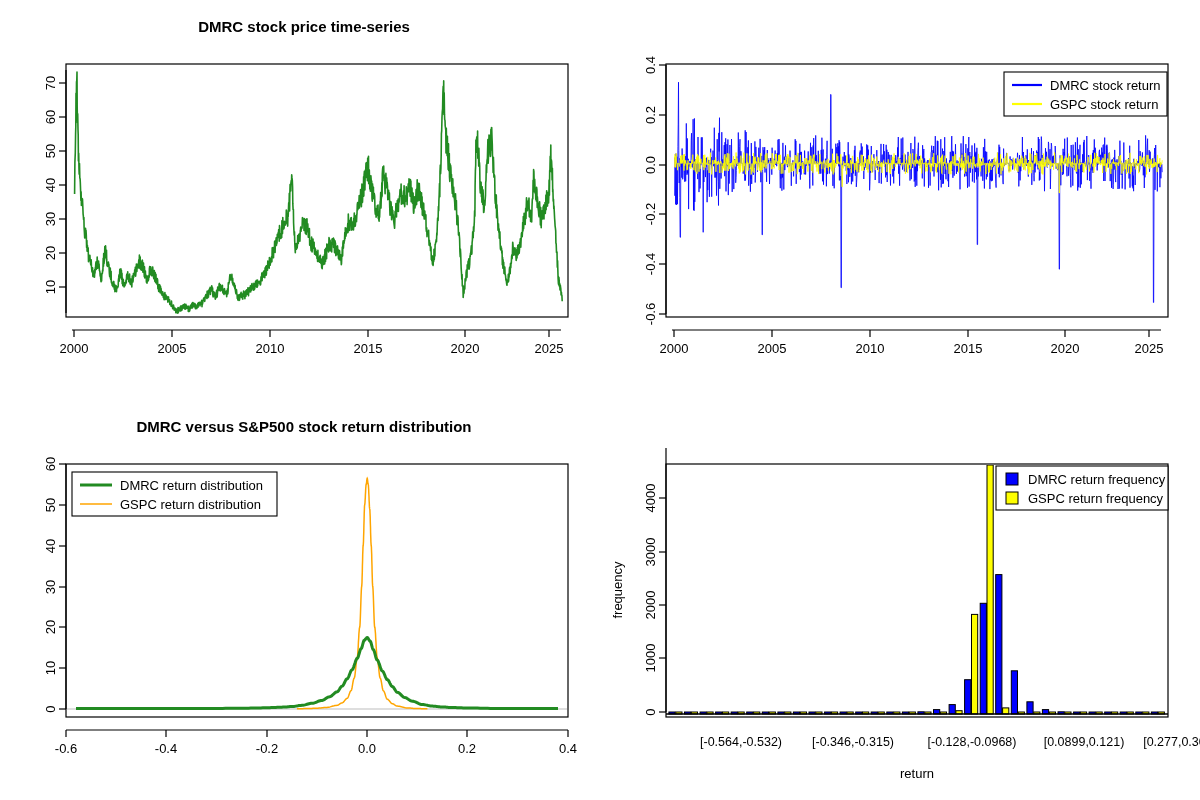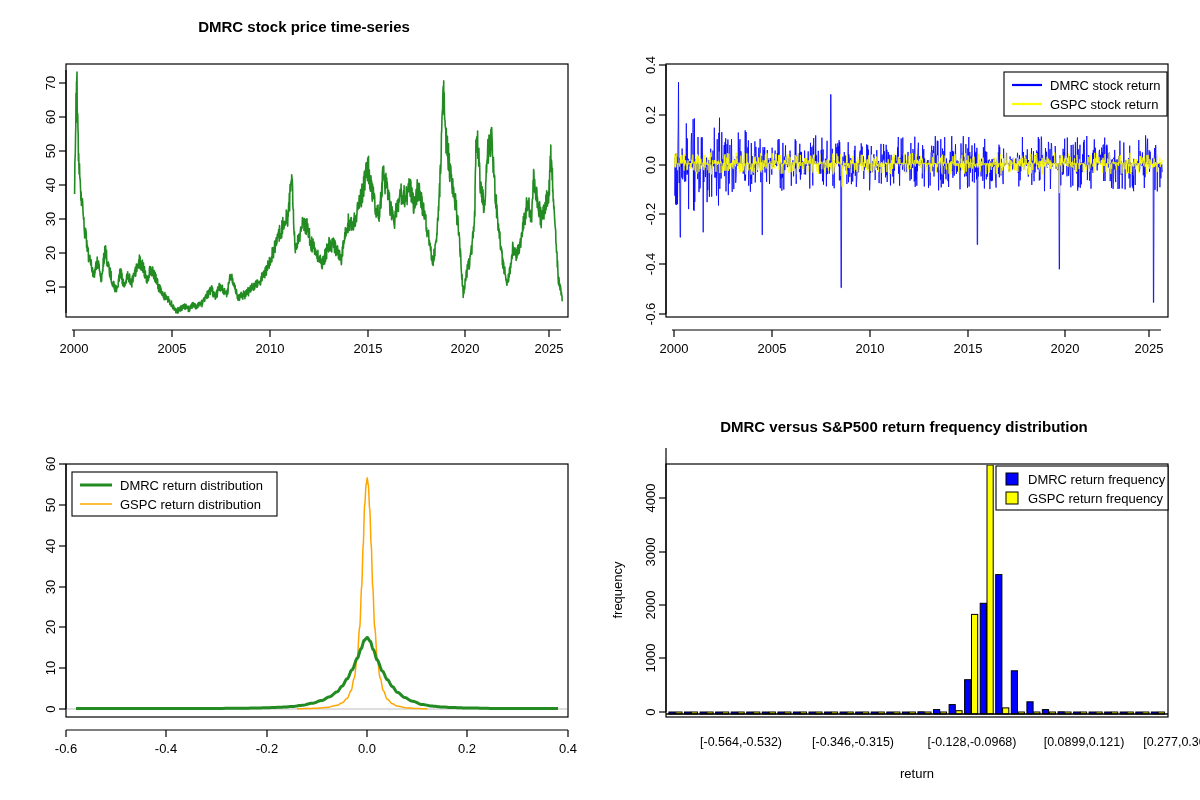--- a/index.html
+++ b/index.html
@@ -168,20 +168,21 @@
         <rect x="404" y="72" width="163" height="44" fill="#ffffff" stroke="#000" stroke-width="1.1"></rect>
         <line x1="412" y1="85" x2="442" y2="85" stroke="#0000FF" stroke-width="2.2"></line>
         <line x1="412" y1="104" x2="442" y2="104" stroke="#FFFF00" stroke-width="2.2"></line>
         <text class="legend-text" x="450" y="90">DMRC stock return</text>
         <text class="legend-text" x="450" y="109">GSPC stock return</text>
       </g>
     </svg>
   </div>
 
   <div class="panel">
+    <div class="panel-title">DMRC versus S&amp;P500 stock return distribution</div>
     <svg class="plot-svg" width="600" height="400">
       <rect x="66" y="64" width="502" height="253" fill="none" stroke="#000" stroke-width="1.2"></rect>
       <g>
         <line x1="66" y1="64" x2="66" y2="309" stroke="#000" stroke-width="1.2"></line>
         <line x1="59" y1="309" x2="66" y2="309" stroke="#000" stroke-width="1.2"></line>
         <line x1="59" y1="268" x2="66" y2="268" stroke="#000" stroke-width="1.2"></line>
         <line x1="59" y1="227" x2="66" y2="227" stroke="#000" stroke-width="1.2"></line>
         <line x1="59" y1="187" x2="66" y2="187" stroke="#000" stroke-width="1.2"></line>
         <line x1="59" y1="146" x2="66" y2="146" stroke="#000" stroke-width="1.2"></line>
         <line x1="59" y1="105" x2="66" y2="105" stroke="#000" stroke-width="1.2"></line>
@@ -221,21 +222,20 @@
         <rect x="72" y="72" width="205" height="44" fill="#ffffff" stroke="#000" stroke-width="1.1"></rect>
         <line x1="80" y1="85" x2="112" y2="85" stroke="#228B22" stroke-width="3.0"></line>
         <line x1="80" y1="104" x2="112" y2="104" stroke="#FFA500" stroke-width="1.5"></line>
         <text class="legend-text" x="120" y="90">DMRC return distribution</text>
         <text class="legend-text" x="120" y="109">GSPC return distribution</text>
       </g>
     </svg>
   </div>
 
   <div class="panel">
-    <div class="panel-title">DMRC versus S&amp;P500 return frequency distribution</div>
     <svg class="plot-svg" width="600" height="400">
       <rect x="66" y="64" width="502" height="253" fill="none" stroke="#000" stroke-width="1.2"></rect>
       <g>
         <line x1="66" y1="48" x2="66" y2="312" stroke="#000" stroke-width="1.2"></line>
         <line x1="59" y1="312" x2="66" y2="312" stroke="#000" stroke-width="1.2"></line>
         <line x1="59" y1="258" x2="66" y2="258" stroke="#000" stroke-width="1.2"></line>
         <line x1="59" y1="205" x2="66" y2="205" stroke="#000" stroke-width="1.2"></line>
         <line x1="59" y1="152" x2="66" y2="152" stroke="#000" stroke-width="1.2"></line>
         <line x1="59" y1="98" x2="66" y2="98" stroke="#000" stroke-width="1.2"></line>
         <text class="tick-label" x="52" y="312" text-anchor="middle" dominant-baseline="middle" transform="rotate(-90 52 312)">0</text>

